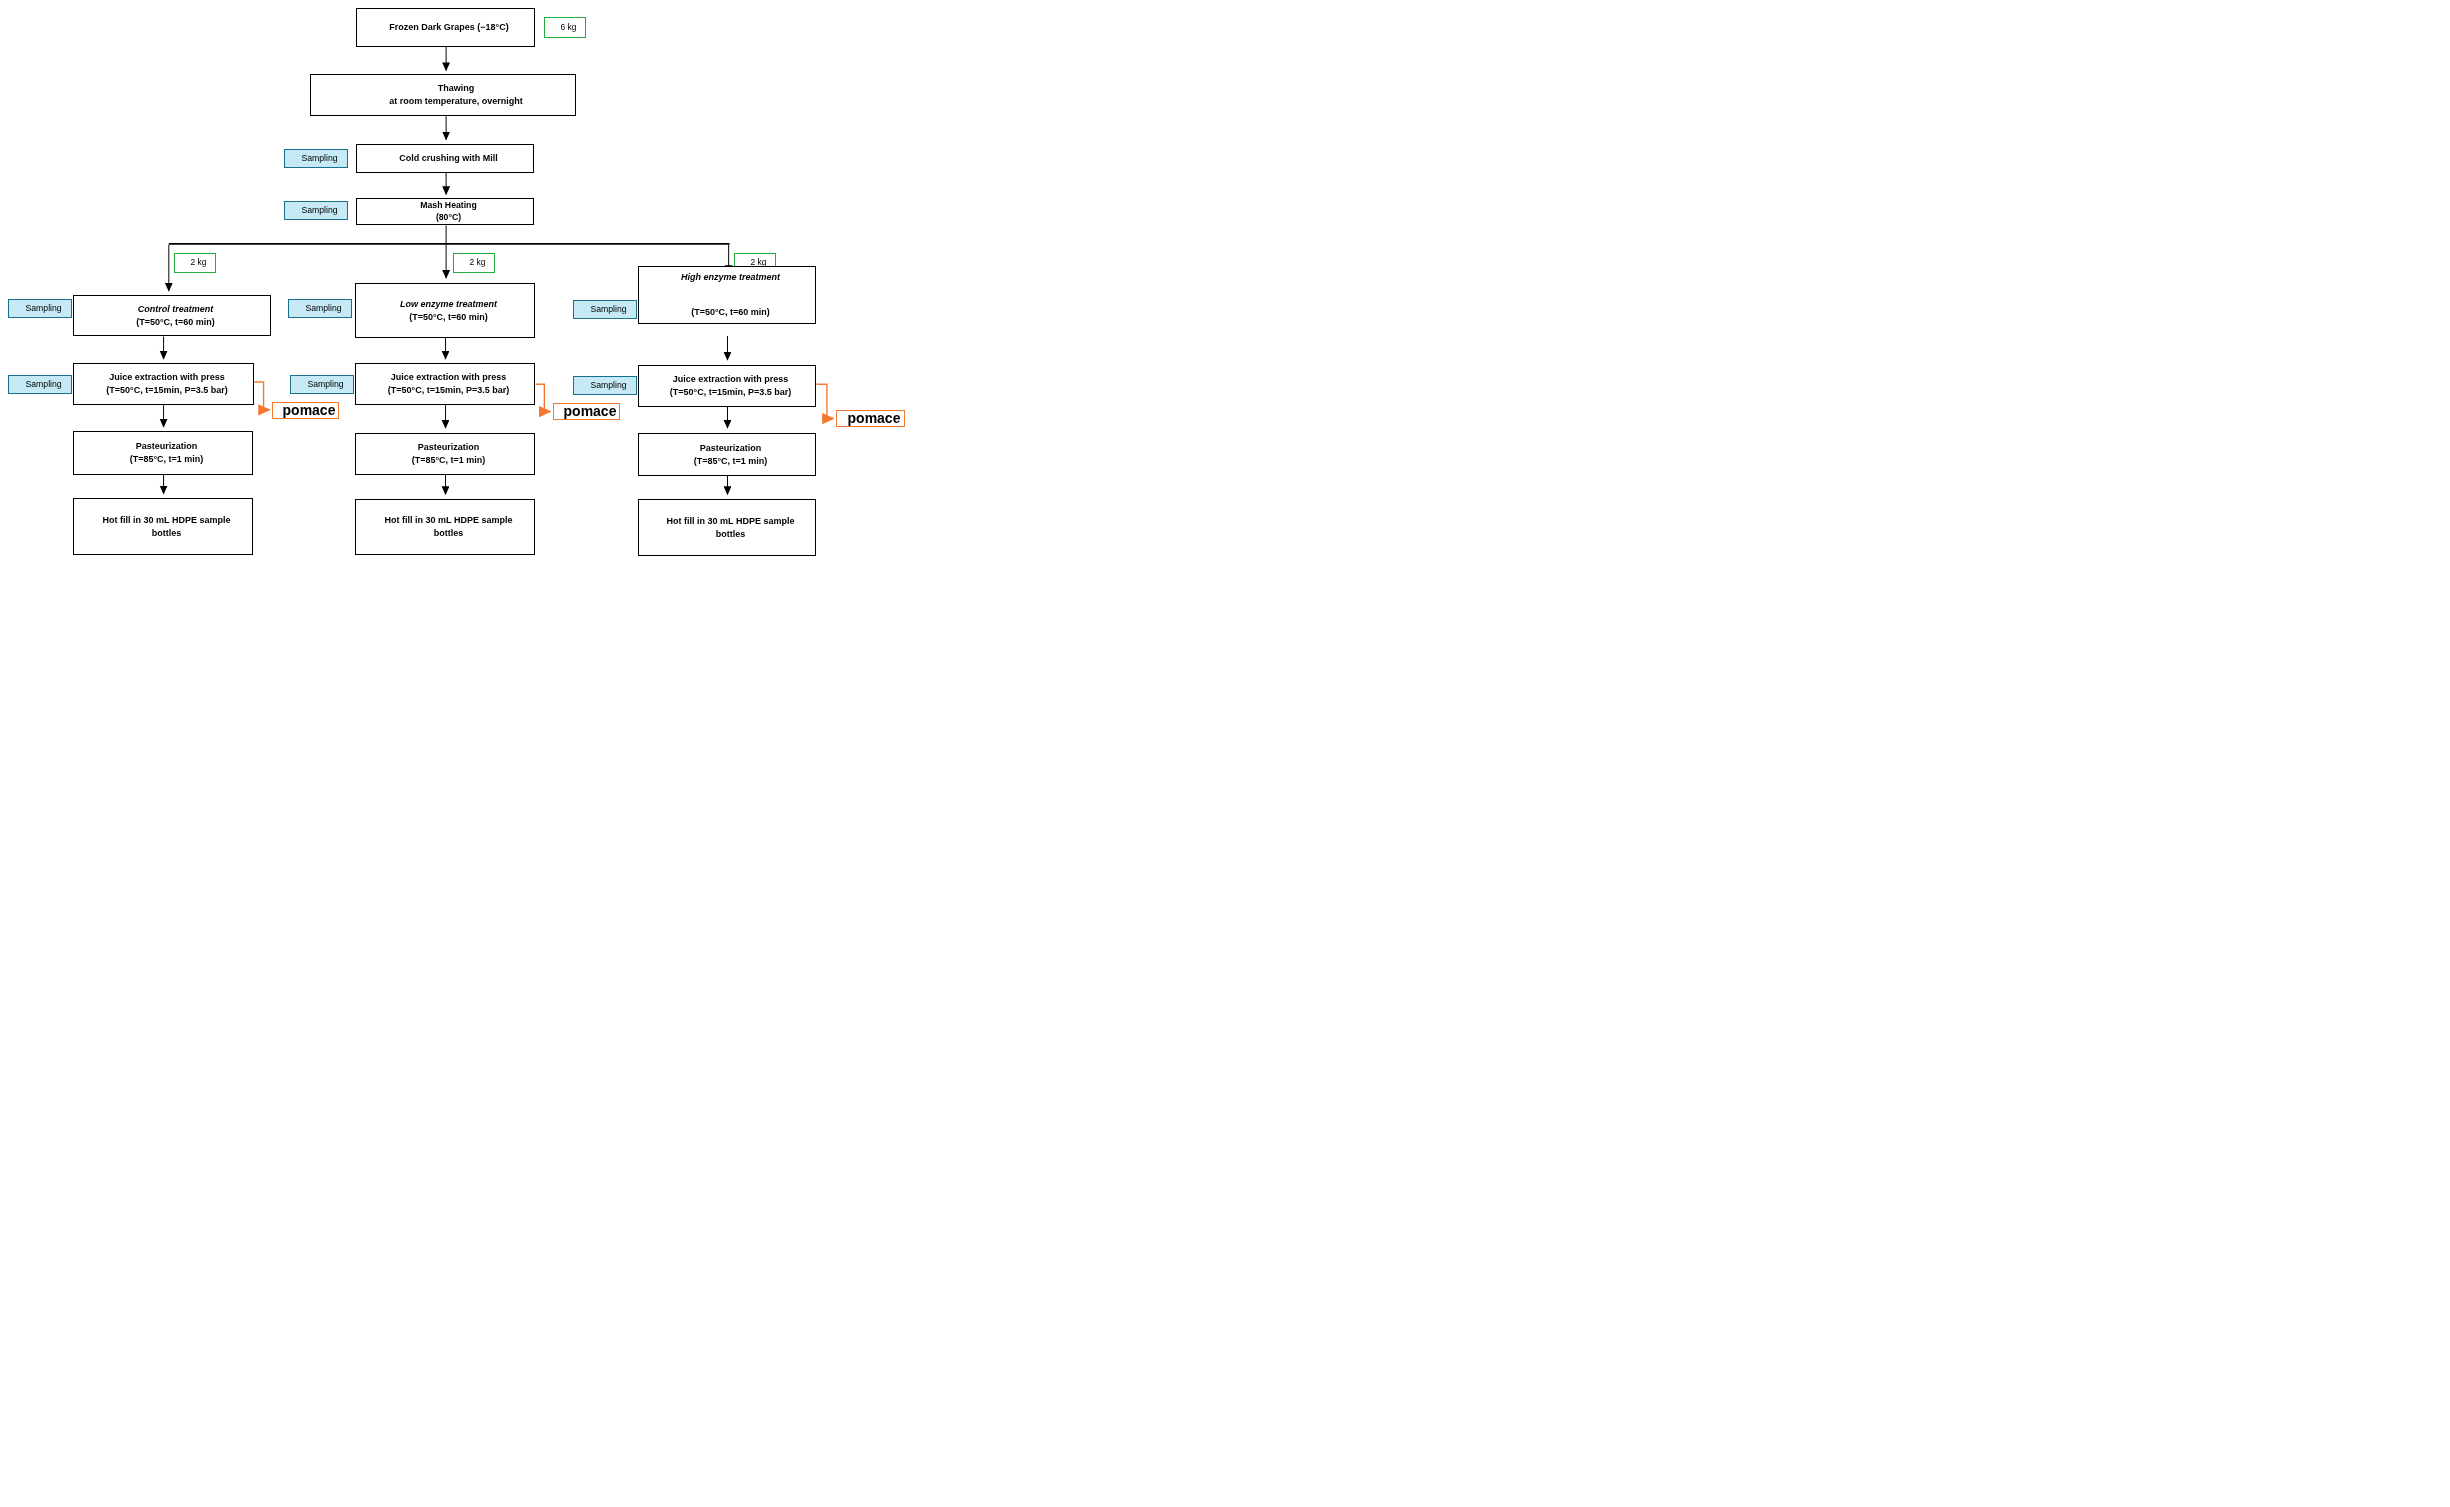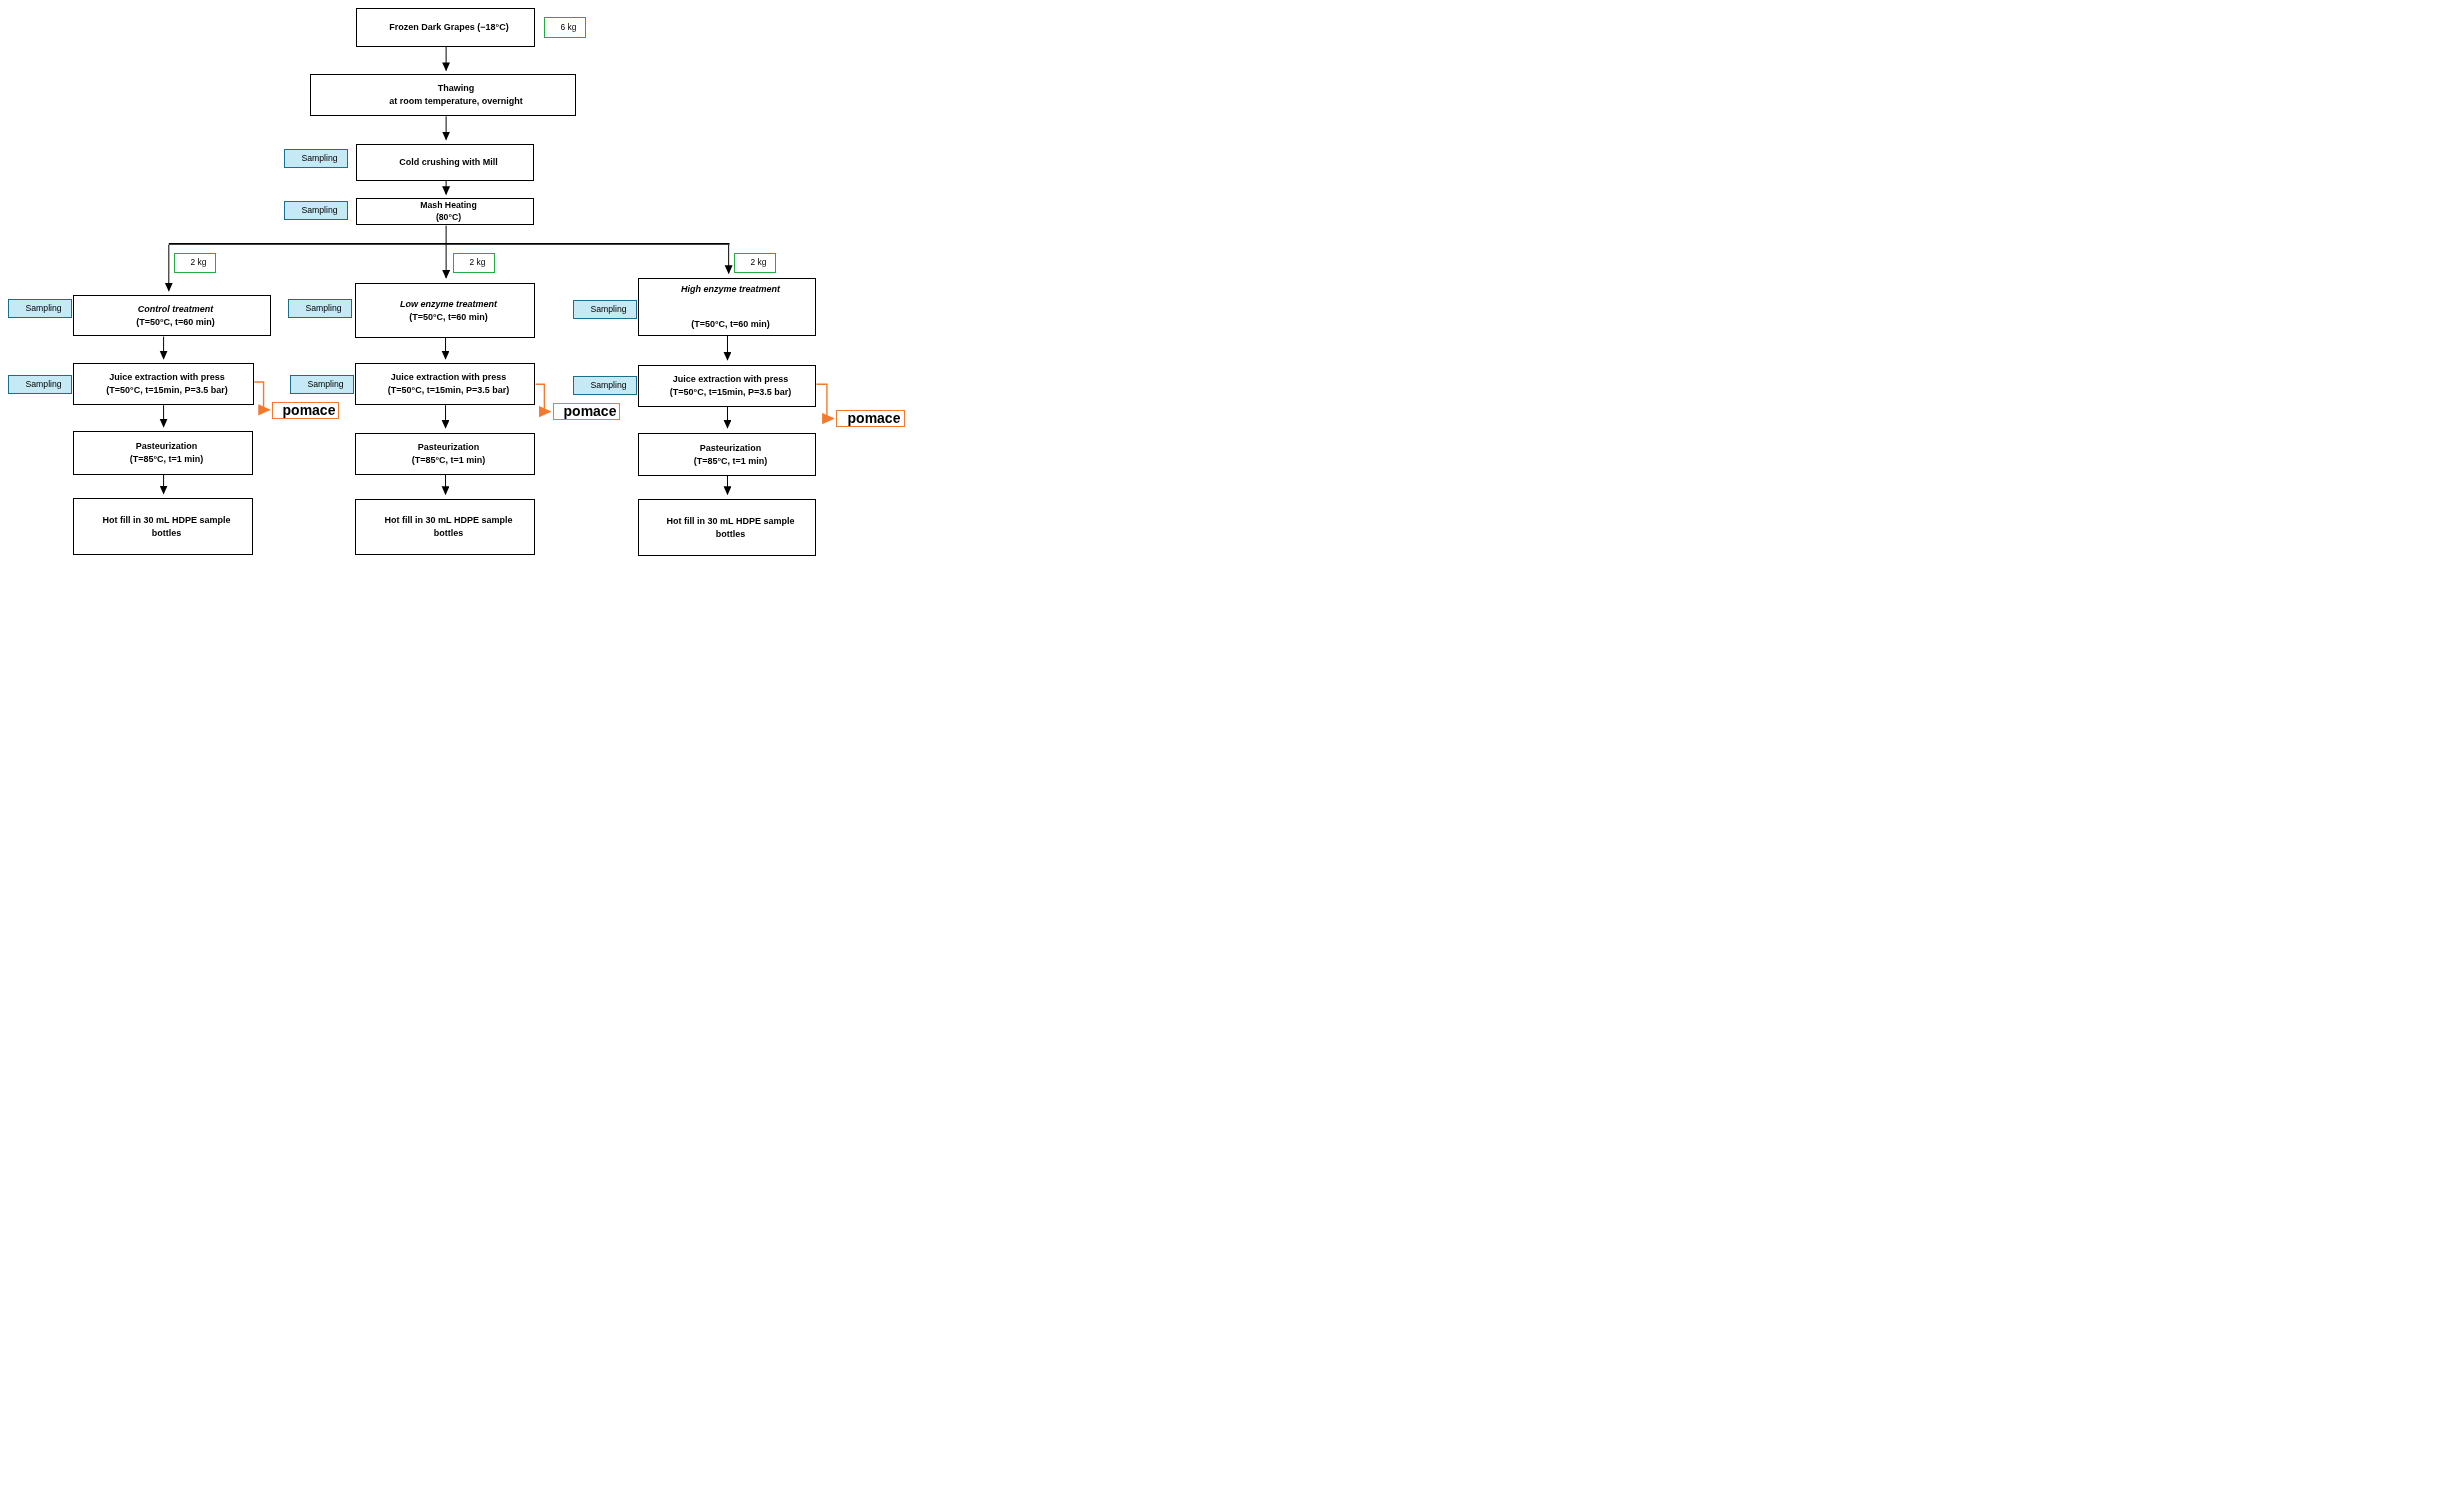--- a/index.html
+++ b/index.html
@@ -103,21 +103,21 @@
   </div>
 
   <div class="box proc" style="left:310px;top:74px;width:266px;height:42px;padding-left:19px;">
     <span class="line">Thawing</span>
     <span class="line">at room temperature, overnight</span>
   </div>
 
   <div class="box side" style="left:284px;top:149px;width:64px;height:18.6px;">
     <span class="line">Sampling</span>
   </div>
-  <div class="box proc" style="left:356px;top:144px;width:178px;height:37px;">
+  <div class="box proc" style="left:356px;top:144px;width:178px;height:29px;">
     <span class="line">Cold crushing with Mill</span>
   </div>
 
   <div class="box side" style="left:284px;top:201px;width:64px;height:18.6px;">
     <span class="line">Sampling</span>
   </div>
   <div class="box proc" style="left:356px;top:198px;width:178px;height:27px;font-size:8.7px;line-height:1.3;">
     <span class="line">Mash Heating</span>
     <span class="line">(80°C)</span>
   </div>
@@ -144,21 +144,21 @@
     <span class="line">Sampling</span>
   </div>
   <div class="box proc" style="left:355px;top:283px;width:180px;height:55px;">
     <span class="line em">Low enzyme treatment</span>
     <span class="line">(T=50°C, t=60 min)</span>
   </div>
 
   <div class="box side" style="left:573px;top:300px;width:64px;height:18.6px;">
     <span class="line">Sampling</span>
   </div>
-  <div class="box proc" style="left:638px;top:278px;width:178px;height:58px;gap:22px;">
+  <div class="box proc" style="left:638px;top:266px;width:178px;height:58px;gap:22px;">
     <span class="line em">High enzyme treatment</span>
     <span class="line">(T=50°C, t=60 min)</span>
   </div>
 
   <div class="box side" style="left:8.1px;top:375px;width:64px;height:18.6px;">
     <span class="line">Sampling</span>
   </div>
   <div class="box proc" style="left:73px;top:363px;width:181px;height:42px;">
     <span class="line">Juice extraction with press</span>
     <span class="line">(T=50°C, t=15min, P=3.5 bar)</span>

